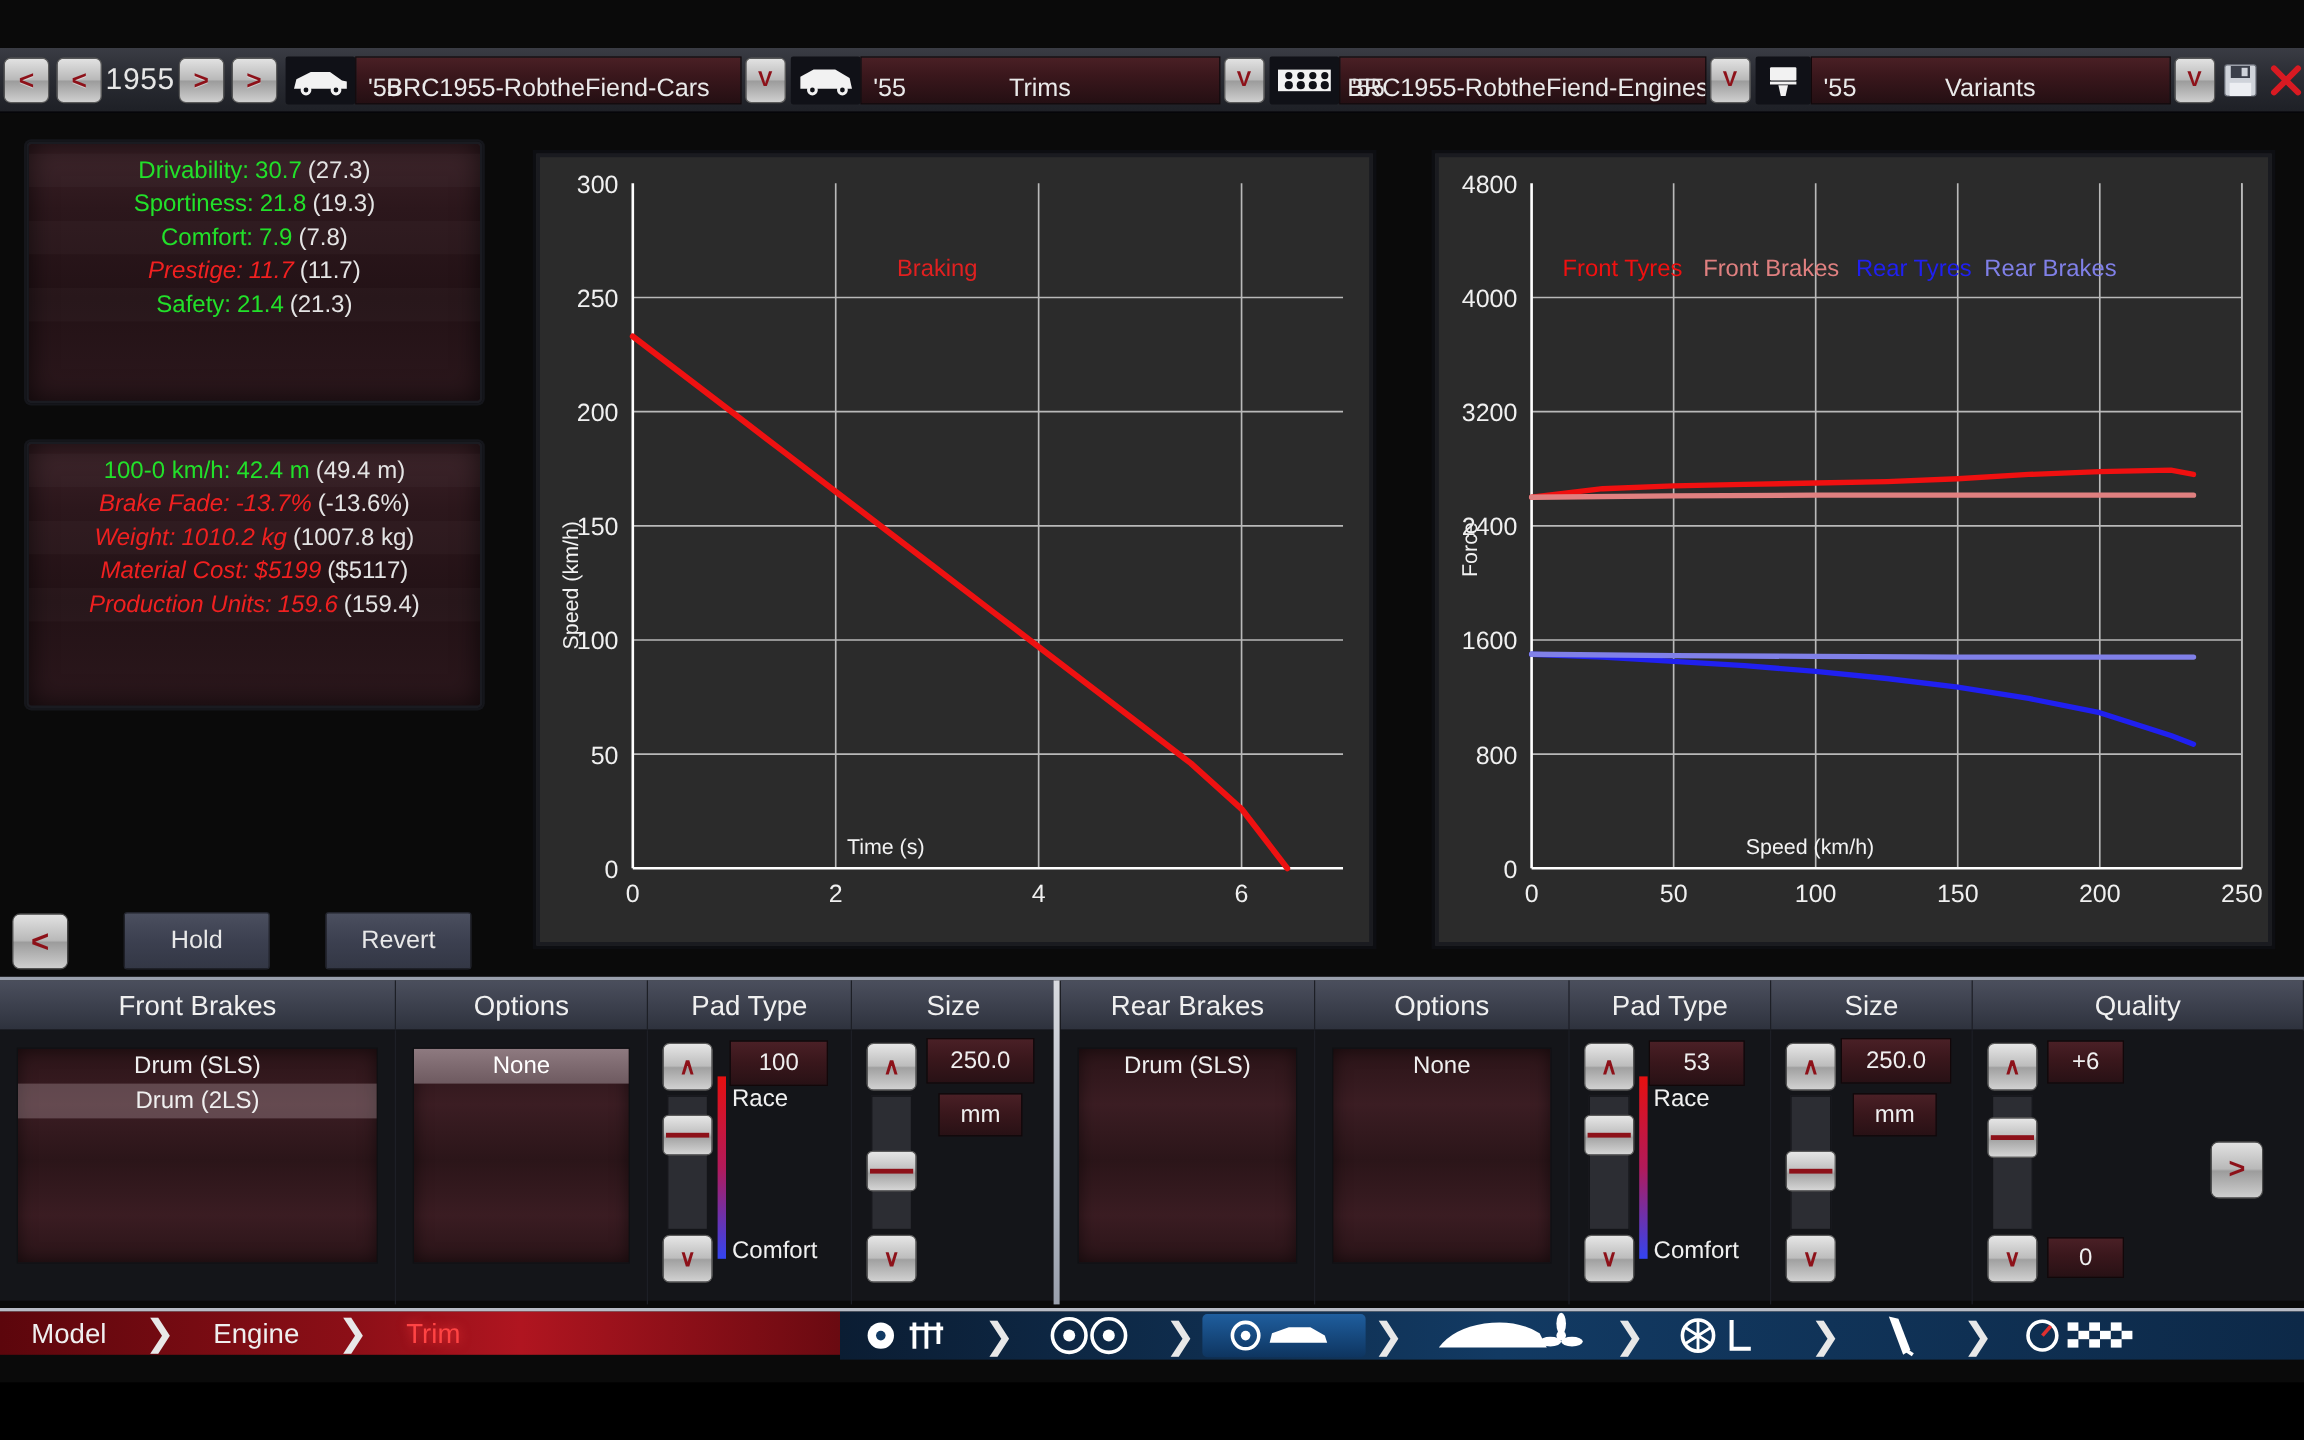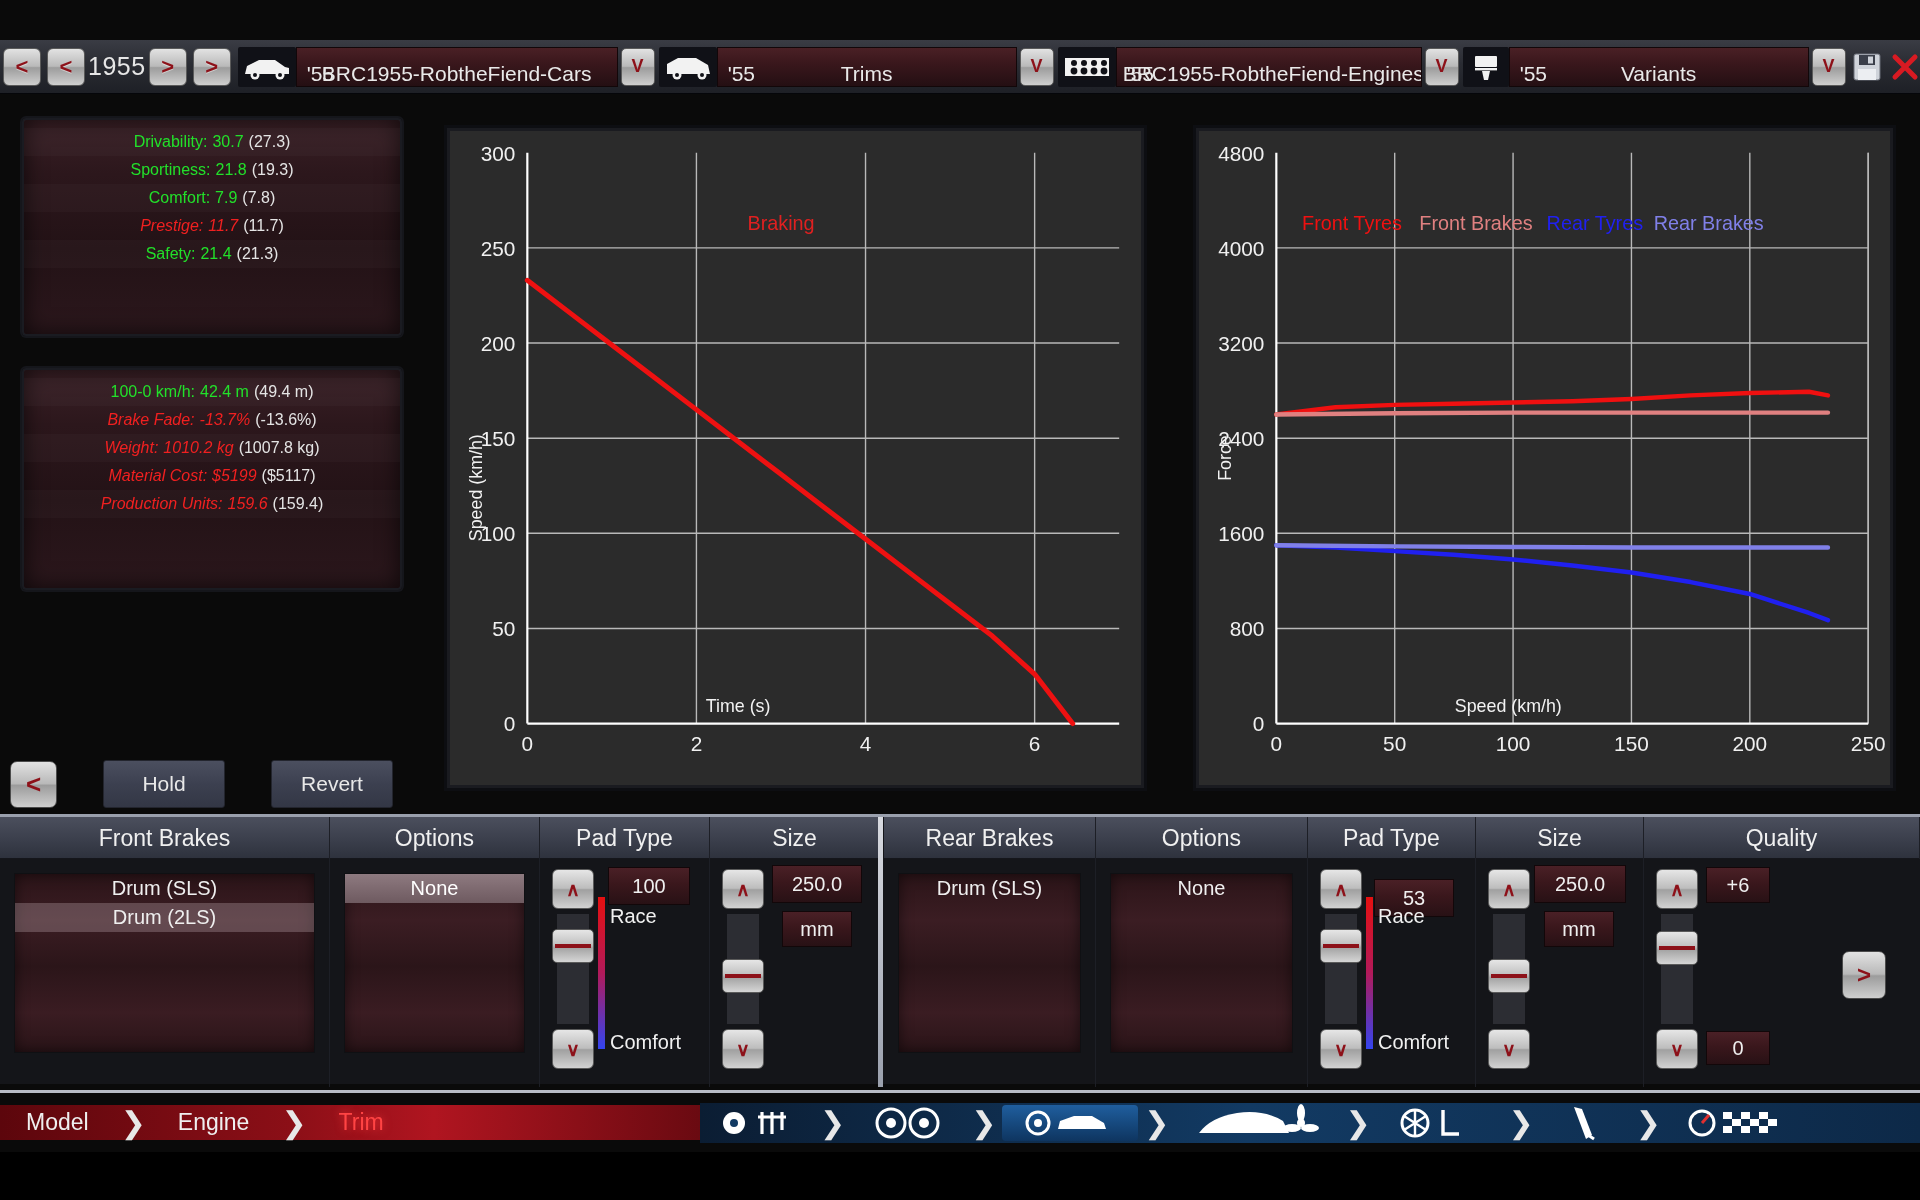--- a/index.html
+++ b/index.html
@@ -71,21 +71,21 @@
     background: linear-gradient(to bottom, #3a2026 0%, #2c171c 25%, #231216 60%, #2b171c 100%);
     border: 2px solid #1a1b21;
     border-radius: 4px;
     box-shadow: inset 0 0 22px rgba(0,0,0,.7), 0 0 0 2px #15161b;
     padding: 8px 0;
   }
   #statpanel1 { top: 118px; height: 218px; }
   #statpanel2 { top: 368px; height: 222px; }
   .statrow {
     height: 28px; display: flex; align-items: center; justify-content: center;
-    font-size: 16px; white-space: nowrap;
+    font-size: 20px; white-space: nowrap;
   }
   .statrow:nth-child(odd) { background: rgba(255,255,255,.022); }
   .statrow .k { margin-right: 5px; }
   .statrow .p { color: #e4e4e4; }
   .g { color: #22e02a; }
   .r { color: #f02020; font-style: italic; }
 
   
   #leftctl { position: absolute; left: 10px; top: 760px; display: flex; align-items: center; }
   .arrowbtn {
@@ -202,21 +202,21 @@
     background: linear-gradient(to bottom, #e2e2e2 0%, #b9b9b9 48%, #9c9c9c 52%, #cfcfcf 100%);
     border: 1px solid #4b4b4b; border-radius: 7px;
     color: #8d1119; font-size: 24px; font-weight: bold;
     display: flex; align-items: center; justify-content: center;
   }
 
   
   #navbar {
     position: absolute; left: 0; top: 1090px; width: 1920px; height: 62px;
     border-top: 3px solid #b8bcc6;
-    display: flex; align-items: center;
+    display: flex; align-items: flex-start;
   }
   .nav-red {
     background: linear-gradient(to right, #5c060c 0%, #8c0f17 42%, #b01520 62%, #6a0a11 100%);
     display: flex; align-items: center;
   }
   .nav-blue {
     background: linear-gradient(to right, #0b1d33 0%, #123a63 45%, #0d2948 100%);
     display: flex; align-items: center; flex: 1;
   }
   .nav-item {
@@ -530,21 +530,21 @@
           </div>
         </div>
         <div class="colbody" style="width:168px">
           <div class="spin-wrap">
             <div class="spin-btn" style="top:0">∧</div>
             <div class="spin-track"></div>
             <div class="spin-thumb" style="top:60px"></div>
             <div class="spin-btn" style="top:160px">∨</div>
           </div>
           <div class="gradbar" style="left:58px; top:38px; height:152px;"></div>
-          <div class="valbox" style="left:66px; top:8px; width:80px; height:38px;margin-top:12px;">53</div>
+          <div class="valbox" style="left:66px; top:8px; width:80px; height:38px;">53</div>
           <div class="padlabel" style="left:70px; top:46px;">Race</div>
           <div class="padlabel" style="left:70px; top:172px;">Comfort</div>
         </div>
         <div class="colbody" style="width:168px">
           <div class="spin-wrap">
             <div class="spin-btn" style="top:0">∧</div>
             <div class="spin-track"></div>
             <div class="spin-thumb" style="top:90px"></div>
             <div class="spin-btn" style="top:160px">∨</div>
           </div>

